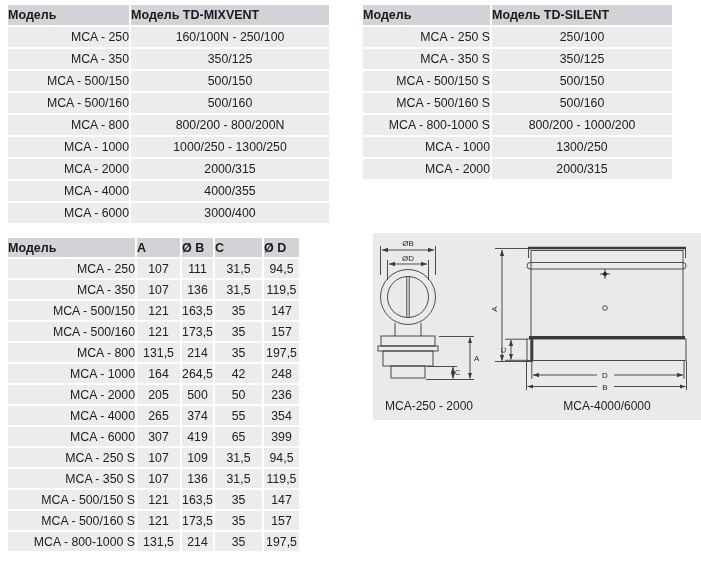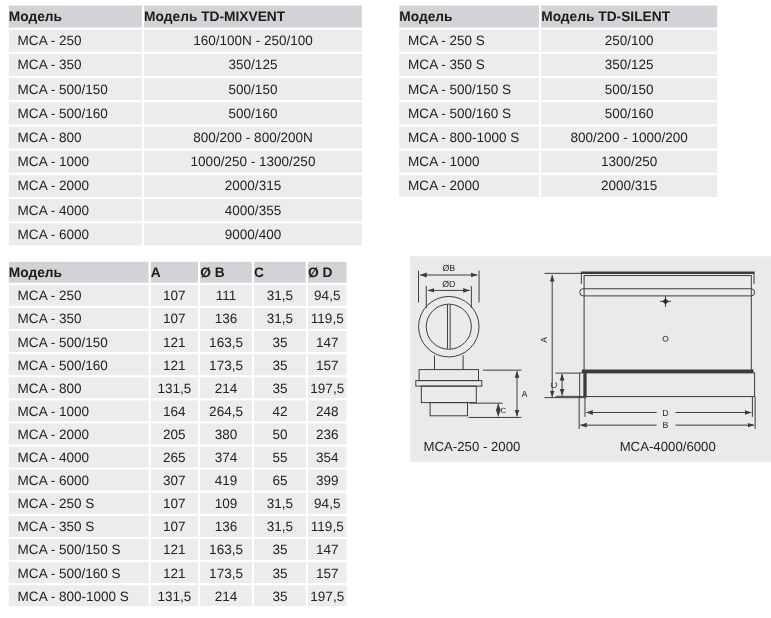--- a/index.html
+++ b/index.html
@@ -15,35 +15,35 @@
   .dtable th {
     background:#d2d3d6; font-weight:bold; font-size:12.5px; height:20px;
     padding:0; text-align:left; color:#1b1b1b; box-sizing:border-box;
     white-space:nowrap; overflow:hidden;
   }
   .dtable td {
     background:#ebeced; font-weight:normal; font-size:12.3px; height:20px;
     padding:0; text-align:center; color:#212121; box-sizing:border-box;
     white-space:nowrap; overflow:hidden;
   }
-  .dtable td:first-child { text-align:left; padding-left:8px; }
+  .dtable td:first-child { text-align:right; padding-left:8px; }
   .dtable.compact th, .dtable.compact td { height:19px; }
 
   #tbl-mixvent { left:6px; top:3px; }
   #tbl-mixvent th:nth-child(1), #tbl-mixvent td:nth-child(1) { width:121px; }
   #tbl-mixvent th:nth-child(2), #tbl-mixvent td:nth-child(2) { width:198px;margin-left:16px; }
 
   #tbl-silent { left:361px; top:3px; }
   #tbl-silent th:nth-child(1), #tbl-silent td:nth-child(1) { width:127px; }
-  #tbl-silent th:nth-child(2), #tbl-silent td:nth-child(2) { width:160px; }
+  #tbl-silent th:nth-child(2), #tbl-silent td:nth-child(2) { width:180px; }
 
   #tbl-dims { left:6px; top:236px; }
   #tbl-dims th:nth-child(1), #tbl-dims td:nth-child(1) { width:127px; }
   #tbl-dims th:nth-child(2), #tbl-dims td:nth-child(2) { width:43px; }
-  #tbl-dims th:nth-child(3), #tbl-dims td:nth-child(3) { width:47px; }
+  #tbl-dims th:nth-child(3), #tbl-dims td:nth-child(3) { width:31px; }
   #tbl-dims th:nth-child(4), #tbl-dims td:nth-child(4) { width:47px; }
   #tbl-dims th:nth-child(5), #tbl-dims td:nth-child(5) { width:35px; }
 
   .panel {
     position:absolute; left:363px; top:233px; width:336px; height:187px;
     background:#e9eaeb;
     margin-left:10px;
   }
   .panel svg { display:block; }
   svg text {
@@ -94,21 +94,21 @@
         <tr>
           <td>MCA - 2000</td>
           <td>2000/315</td>
         </tr>
         <tr>
           <td>MCA - 4000</td>
           <td>4000/355</td>
         </tr>
         <tr>
           <td>MCA - 6000</td>
-          <td>9000/400</td>
+          <td>3000/400</td>
         </tr>
       </tbody>
     </table>
 
   <table id="tbl-silent" class="dtable">
       <thead>
         <tr>
           <th>Модель</th>
           <th>Модель TD-SILENT</th>
         </tr>
@@ -194,21 +194,21 @@
         <tr>
           <td>MCA - 1000</td>
           <td>164</td>
           <td>264,5</td>
           <td>42</td>
           <td>248</td>
         </tr>
         <tr>
           <td>MCA - 2000</td>
           <td>205</td>
-          <td>380</td>
+          <td>500</td>
           <td>50</td>
           <td>236</td>
         </tr>
         <tr>
           <td>MCA - 4000</td>
           <td>265</td>
           <td>374</td>
           <td>55</td>
           <td>354</td>
         </tr>

